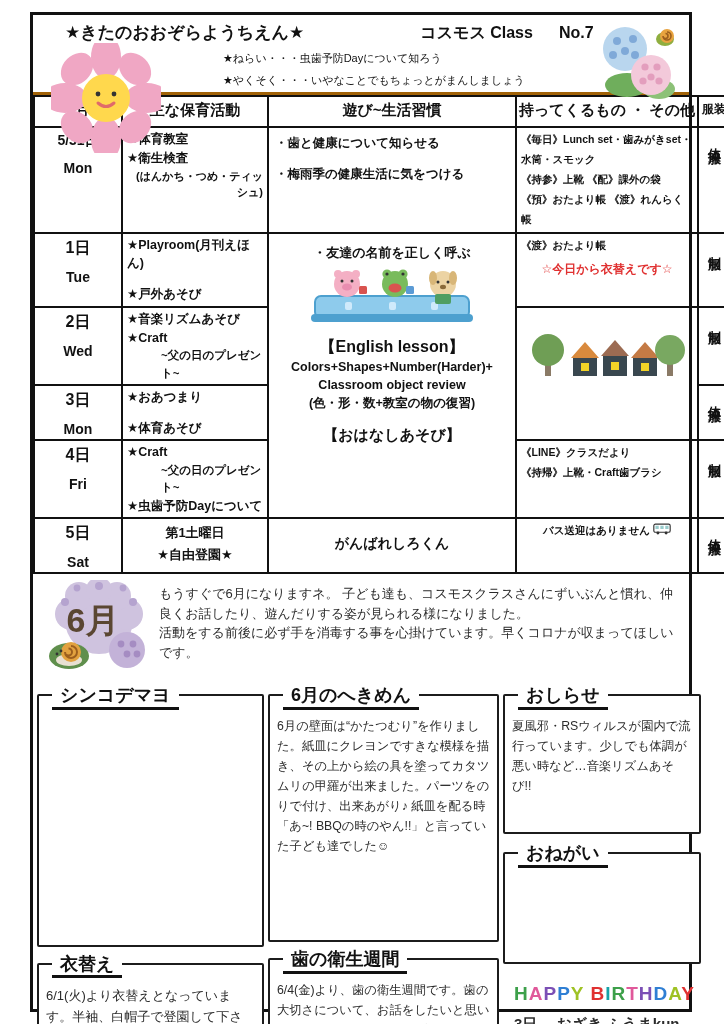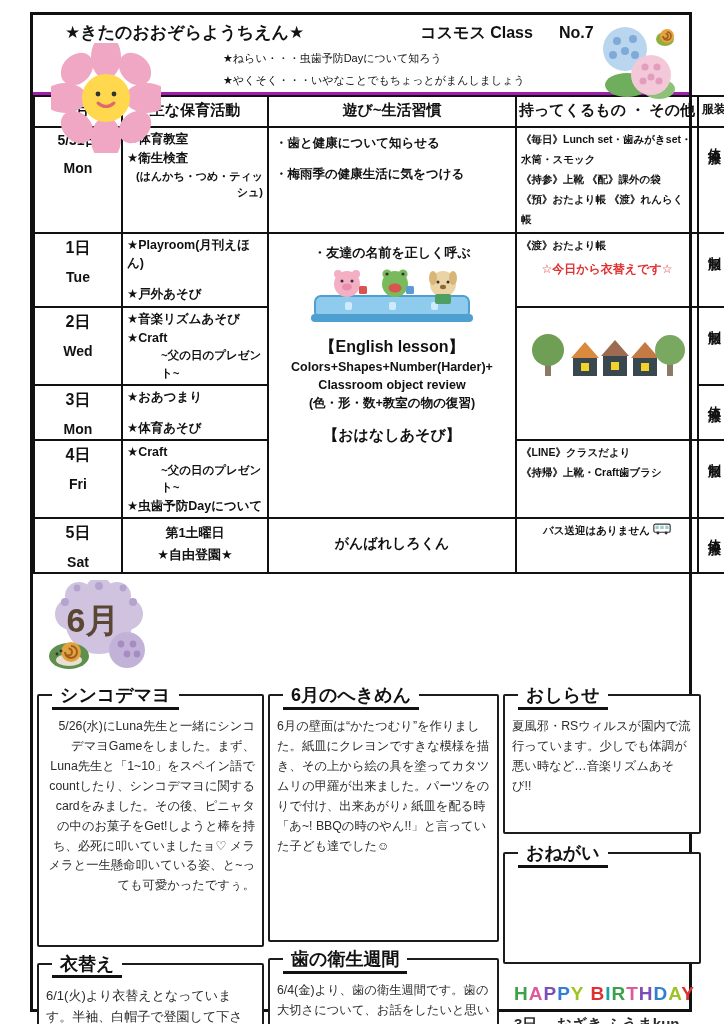--- a/index.html
+++ b/index.html
@@ -1,21 +1,21 @@
 <!DOCTYPE html>
 <html><head>
 <meta charset="utf-8">
 <style>
   * { margin:0; padding:0; box-sizing:border-box; }
   html,body { background:#fff; }
   body { width:724px; height:1024px; font-family:"Liberation Sans","DejaVu Sans",sans-serif; color:#111; position:relative; }
   .sheet { position:absolute; left:30px; top:12px; width:662px; height:1000px; border:3px solid #111; background:#fff; display:flex; flex-direction:column; }
 
   
-  .header-box { position:relative; height:100px; border-bottom:3px solid #a21caf; padding:6px 10px 4px 150px; }
+  .header-box { position:relative; height:100px; border-bottom:3px solid #a16207; padding:6px 10px 4px 150px; }
   .title-row { display:flex; gap:26px; align-items:baseline; font-weight:bold; }
   .school-title { font-size:17px; margin-left:-118px; }
   .class-title { font-size:16px; margin-left:90px; }
   .issue-no { font-size:16px; }
   .goal-line { font-weight:normal; font-size:11px; margin-top:7px; margin-left:40px; }
   .flower-wrap { position:absolute; left:18px; top:28px; width:110px; height:110px; z-index:5; }
   .hydrangea-wrap { position:absolute; right:8px; top:8px; width:92px; height:86px; }
 
   
   table.schedule { border-collapse:collapse; width:100%; table-layout:fixed; }
@@ -347,28 +347,29 @@
         <g>
           <ellipse cx="28" cy="80" rx="13" ry="6" fill="#e8e0d2"></ellipse>
           <circle cx="30" cy="72" r="10" fill="#e2a23f"></circle>
           <path d="M30 72 m0 -6 a6 6 0 1 1 -6 6 a3.5 3.5 0 1 0 3.5 -3.5" fill="none" stroke="#9c5f1e" stroke-width="2"></path>
           <circle cx="16" cy="74" r="1.4" fill="#333"></circle>
             <circle cx="20" cy="71" r="1.4" fill="#333"></circle>
         </g>
         <text x="52" y="52" text-anchor="middle" font-size="34" font-weight="bold" fill="#5a4632" font-family="Liberation Sans, DejaVu Sans, sans-serif">6月</text>
       </svg>
     </div>
+    <div class="intro-text">もうすぐで6月になりますネ。 子ども達も、コスモスクラスさんにずいぶんと慣れ、仲良くお話したり、遊んだりする姿が見られる様になりました。
+ 活動をする前後に必ず手を消毒する事を心掛けています。早くコロナが収まってほしいです。</div>
   </div>
 
   <div class="sections">
 
     <div class="col">
       <div class="hand-box grow" style="display:flex; flex-direction:column;text-align:right;">
         <span class="hand-title">シンコデマヨ</span>
-        <div class="hand-body">5/26(水)にLuna先生と一緒にシンコデマヨGameをしました。まず、Luna先生と「1~10」をスペイン語でcountしたり、シンコデマヨに関するcardをみました。その後、ピニャタの中のお菓子をGet!しようと棒を持ち、必死に叩いていましたョ♡ メラメラと一生懸命叩いている姿、と~っても可愛かったですぅ。</div>
       </div>
       <div class="hand-box" style="height:126px; display:flex; flex-direction:column; margin-top:16px;">
         <span class="hand-title">衣替え</span>
         <div class="hand-body" style="font-size:13px;">6/1(火)より衣替えとなっています。半袖、白帽子で登園して下さいネ!</div>
       </div>
     </div>
 
     <div class="col">
       <div class="hand-box" style="height:248px; display:flex; flex-direction:column;">
         <span class="hand-title">6月のへきめん</span>

